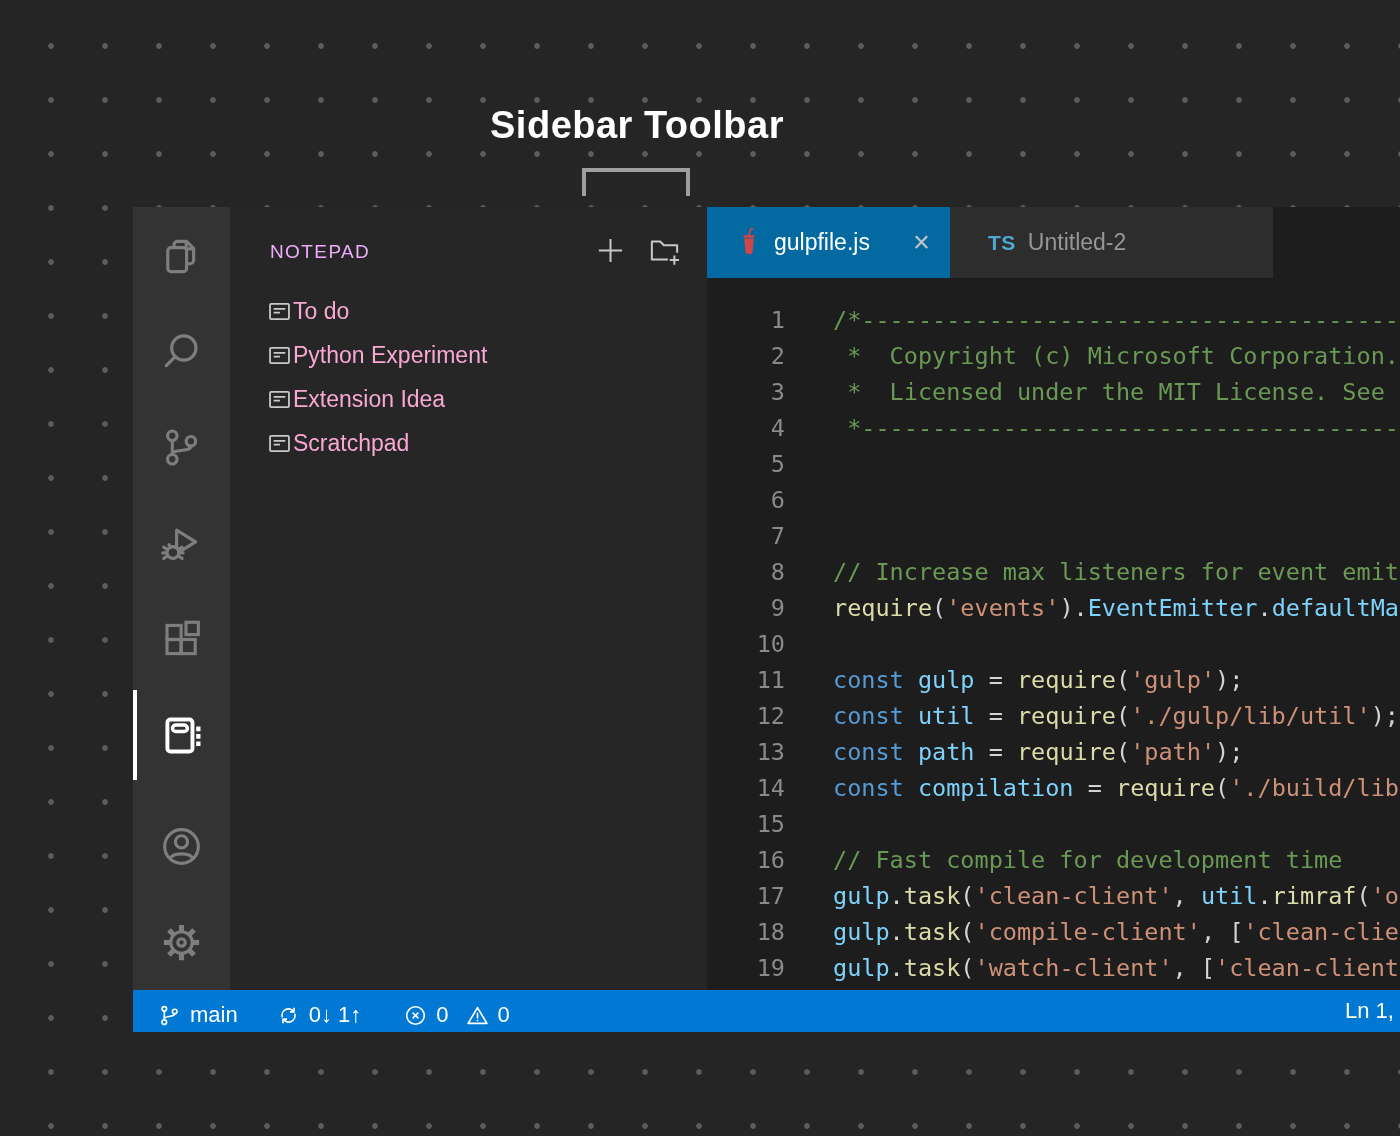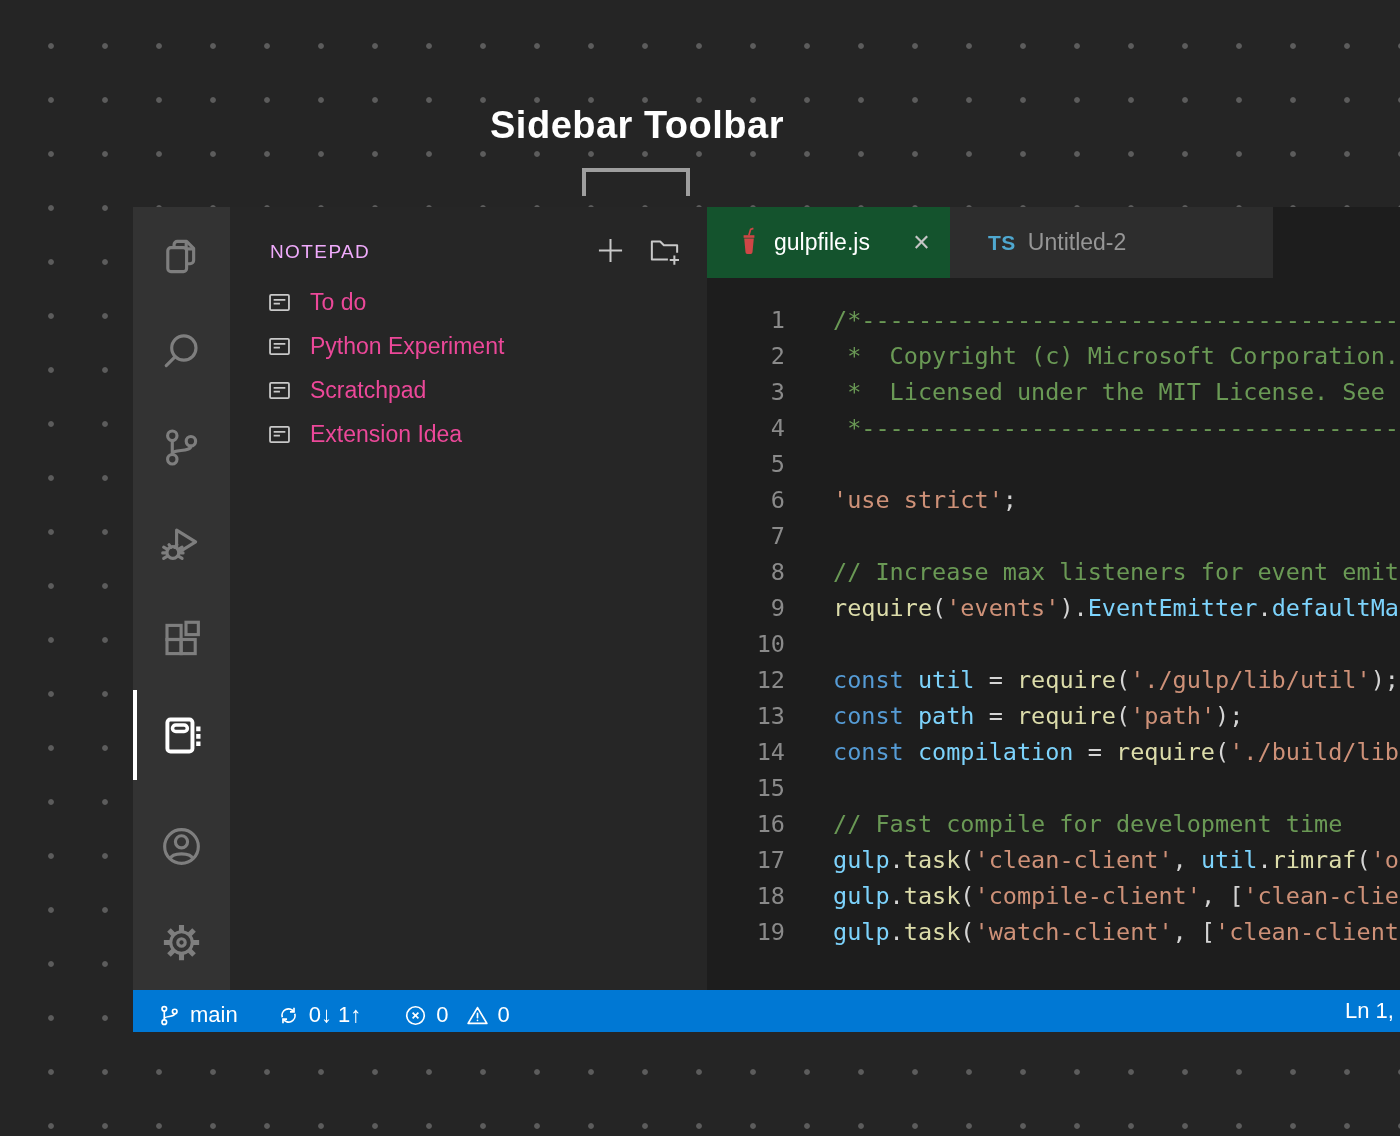--- a/index.html
+++ b/index.html
@@ -29,29 +29,29 @@
   .ab-spacer{flex:1;}
   .ab-bottom{flex:0 0 192px;display:flex;flex-direction:column;}
 
   
   .sidebar{position:absolute;left:97px;top:0;width:477px;height:783px;background:#262626;}
   .sidebar-title{position:absolute;left:40px;top:34px;font-size:19px;letter-spacing:1.4px;color:#f0abfc;}
   .sidebar-actions{position:absolute;right:24px;top:24px;display:flex;gap:16px;color:#c8c8c8;}
   .sb-action{width:38px;height:38px;display:flex;align-items:center;justify-content:center;}
   .sb-action svg{display:block;width:37px;height:37px;}
   .note-list{position:absolute;left:0;top:82px;right:0;list-style:none;margin:0;padding:0;}
-  .note-item{height:44px;display:flex;align-items:flex-start;padding-left:36px;gap:17px;
-         color:#ec4899;font-size:23px;}
+  .note-item{height:44px;display:flex;align-items:center;padding-left:36px;
+         color:#f9a8d4;font-size:23px;}
   .note-item svg{display:block;width:27px;height:27px;color:#c9c9c9;}
 
   
   .editor{position:absolute;left:574px;top:0;width:693px;height:783px;background:#1d1d1d;}
   .tabbar{position:absolute;left:0;top:0;right:0;height:71px;background:#1d1d1d;display:flex;}
   .tab{display:flex;align-items:center;font-size:23px;box-sizing:border-box;}
-  .tab.active{background:#14532d;color:#ffffff;width:243px;padding-left:30px;text-align:center;}
+  .tab.active{background:#0369a1;color:#ffffff;width:243px;padding-left:30px;text-align:center;}
   .tab.inactive{background:#2d2d2d;color:#969696;width:323px;padding-left:38px;}
   .tab-ico{margin-right:13px;display:flex;}
   .tab-ico svg{display:block;width:24px;height:36px;}
   .ts-badge{font-weight:700;font-size:21px;color:#4fa8d0;margin-right:12px;letter-spacing:.5px;}
   .tab-close{margin-left:auto;margin-right:20px;font-size:29px;color:#c5c5c5;line-height:1;font-weight:400;}
 
   
   .code{position:absolute;left:0;top:71px;right:0;bottom:0;background:#1d1d1d;padding-top:24px;
         font-family:"DejaVu Sans Mono",monospace;font-size:23.5px;overflow:hidden;}
   .row{display:flex;height:36px;line-height:36px;}
@@ -194,30 +194,30 @@
             </span>
             <span>Python Experiment</span>
           </li>
           <li class="note-item">
             <span>
               <svg viewBox="0 0 24 24">
                 <rect stroke="currentColor" fill="none" stroke-width="1.6" x="3.6" y="5.2" width="16.8" height="13.6" rx="1"></rect>
                 <path stroke="currentColor" fill="none" stroke-width="1.6" d="M6.8 9.6 H17.2 M6.8 13 H12.4"></path>
               </svg>
             </span>
-            <span>Scratchpad</span>
+            <span>Extension Idea</span>
           </li>
           <li class="note-item">
             <span>
               <svg viewBox="0 0 24 24">
                 <rect stroke="currentColor" fill="none" stroke-width="1.6" x="3.6" y="5.2" width="16.8" height="13.6" rx="1"></rect>
                 <path stroke="currentColor" fill="none" stroke-width="1.6" d="M6.8 9.6 H17.2 M6.8 13 H12.4"></path>
               </svg>
             </span>
-            <span>Extension Idea</span>
+            <span>Scratchpad</span>
           </li>
         </ul>
     </div>
 
     <div class="editor">
       <div class="tabbar">
           <div class="tab active">
             <span class="tab-ico">
               <svg viewBox="0 0 24 34">
                 <path stroke="#cf4646" fill="none" stroke-width="1.7" d="M11.8 9.6 L13.6 3.4 L16.4 2.4"></path>
@@ -249,37 +249,40 @@
           <div class="row">
             <span class="ln">4</span>
             <span class="src"><span class="tk-cmt"> *------------------------------------------------------------------------------------------</span></span>
           </div>
           <div class="row">
             <span class="ln">5</span>
             <span class="src"></span>
           </div>
           <div class="row">
             <span class="ln">6</span>
-            <span class="src"><span class="tk-str">'use strict'</span><span class="tk-pun">;</span></span>
           </div>
           <div class="row">
             <span class="ln">7</span>
             <span class="src"></span>
           </div>
           <div class="row">
             <span class="ln">8</span>
             <span class="src"><span class="tk-cmt">// Increase max listeners for event emitters</span></span>
           </div>
           <div class="row">
             <span class="ln">9</span>
             <span class="src"><span class="tk-fn">require</span><span class="tk-pun">(</span><span class="tk-str">'events'</span><span class="tk-pun">).</span><span class="tk-var">EventEmitter</span><span class="tk-pun">.</span><span class="tk-var">defaultMaxListeners</span></span>
           </div>
           <div class="row">
             <span class="ln">10</span>
             <span class="src"></span>
+          </div>
+          <div class="row">
+            <span class="ln">11</span>
+            <span class="src"><span class="tk-kw">const </span><span class="tk-var">gulp</span><span class="tk-pun"> = </span><span class="tk-fn">require</span><span class="tk-pun">(</span><span class="tk-str">'gulp'</span><span class="tk-pun">);</span></span>
           </div>
           <div class="row">
             <span class="ln">12</span>
             <span class="src"><span class="tk-kw">const </span><span class="tk-var">util</span><span class="tk-pun"> = </span><span class="tk-fn">require</span><span class="tk-pun">(</span><span class="tk-str">'./gulp/lib/util'</span><span class="tk-pun">);</span></span>
           </div>
           <div class="row">
             <span class="ln">13</span>
             <span class="src"><span class="tk-kw">const </span><span class="tk-var">path</span><span class="tk-pun"> = </span><span class="tk-fn">require</span><span class="tk-pun">(</span><span class="tk-str">'path'</span><span class="tk-pun">);</span></span>
           </div>
           <div class="row">

